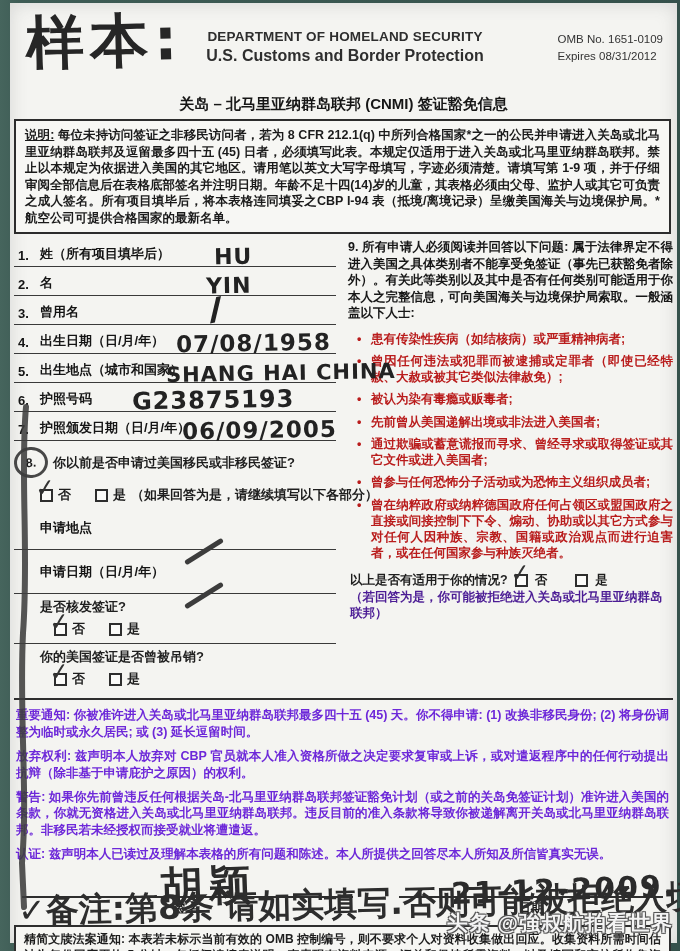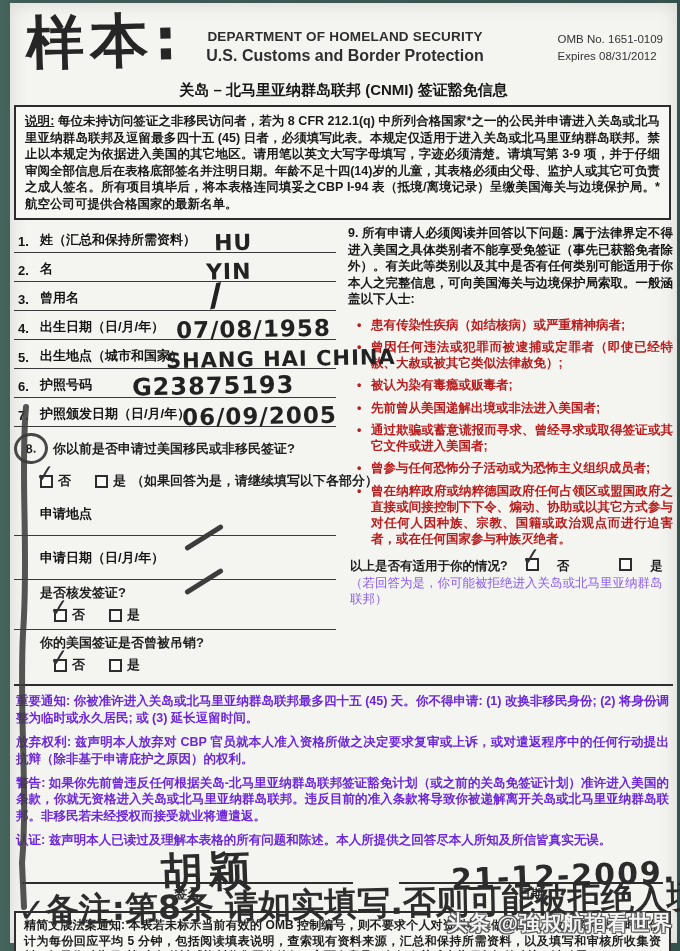--- a/index.html
+++ b/index.html
@@ -21,21 +21,21 @@
   .header{position:relative;height:76px;}
   .sample-mark{
     position:absolute;left:16px;top:0px;
     font-size:58px;font-weight:900;letter-spacing:6px;
     color:#262626;transform:rotate(-1.5deg);white-space:nowrap;
   }
   .agency{position:absolute;left:190px;top:26px;width:290px;text-align:center;color:#2e2e2e;}
   .agency-1{font-size:13.5px;font-weight:600;letter-spacing:.2px;}
   .agency-2{font-size:16px;font-weight:600;margin-top:3px;}
   .omb{position:absolute;right:14px;top:28px;font-size:11.5px;color:#333;line-height:1.5;}
-  .form-title{text-align:center;font-size:15px;font-weight:800;color:#161616;margin-top:2px;}
+  .form-title{text-align:center;font-size:15px;font-weight:800;color:#161616;margin-top:16px;}
   
   .instructions-box{
     margin:5px 6px 0 4px;border:2px solid #2c2c2c;background:#f7f7f4;
     padding:6px 9px;font-size:12.5px;font-weight:600;line-height:1.32;
     color:#1b1b1b;text-align:justify;
   }
   .u{text-decoration:underline;}
   .b{font-weight:800;}
   
   .columns{display:flex;margin:4px 4px 0 4px;border-bottom:2px solid #2e2e2e;padding-bottom:5px;}
@@ -85,22 +85,22 @@
   .subq-label{font-size:13px;font-weight:700;}
   .subq .cbrow{margin:4px 0 3px 14px;}
   
   .s9-intro{font-size:12.5px;font-weight:700;line-height:1.32;color:#161616;text-align:justify;}
   .bullets{list-style:none;margin:9px 0 0 0;padding:0 0 0 14px;}
   .bullets li{
     position:relative;padding-left:9px;margin-bottom:6px;
     font-size:12.5px;font-weight:700;line-height:1.3;text-align:justify;color:#b91c1c;
   }
   .bullets li::before{content:"•";position:absolute;left:-5px;top:0;}
-  .s9-final{display:flex;align-items:flex-start;gap:18px;margin:10px 0 0 2px;font-size:12.5px;font-weight:700;white-space:nowrap;}
-  .s9-note{font-size:12.5px;font-weight:400;line-height:1.3;margin-left:2px;color:#8b5cf6;}
+  .s9-final{display:flex;align-items:center;gap:7px;margin:10px 0 0 2px;font-size:12.5px;font-weight:700;white-space:nowrap;}
+  .s9-note{font-size:12.5px;font-weight:700;line-height:1.3;margin-left:2px;color:#4c1d95;}
   
   .notice{margin:7px 8px 0 6px;font-size:12.5px;font-weight:700;line-height:1.35;color:#6d28d9;text-align:justify;}
   
   .sig-row{display:flex;gap:46px;margin:10px 14px 0 12px;height:44px;}
   .sig-block{position:relative;display:flex;flex-direction:column;justify-content:flex-end;}
   .sig-block.name{flex:1.25;} .sig-block.date{flex:1;}
   .sig-line{border-bottom:2px solid #2e2e2e;height:0;}
   .sig-cap{text-align:center;font-size:12.5px;font-weight:700;margin-top:2px;}
   .sig-name{
     position:absolute;left:42%;bottom:10px;font-size:42px;font-weight:900;
@@ -142,29 +142,29 @@
       </div>
       <div class="omb">
         <div>OMB No. 1651-0109</div>
         <div>Expires 08/31/2012</div>
       </div>
     </div>
     <div class="form-title">关岛 – 北马里亚纳群岛联邦 (CNMI) 签证豁免信息</div>
 
     <div class="instructions-box">
       <span class="u b">说明:</span>
-      <span>每位未持访问签证之非移民访问者，若为 8 CFR 212.1(q) 中所列合格国家*之一的公民并申请进入关岛或北马里亚纳群岛联邦及逗留最多四十五 (45) 日者，必须填写此表。本规定仅适用于进入关岛或北马里亚纳群岛联邦。禁止以本规定为依据进入美国的其它地区。请用笔以英文大写字母填写，字迹必须清楚。请填写第 3-9 项，并于仔细审阅全部信息后在表格底部签名并注明日期。年龄不足十四(14)岁的儿童，其表格必须由父母、监护人或其它可负责之成人签名。所有项目填毕后，将本表格连同填妥之CBP I-94 表（抵境/离境记录）呈缴美国海关与边境保护局。* 航空公司可提供合格国家的最新名单。</span>
+      <span>每位未持访问签证之非移民访问者，若为 8 CFR 212.1(q) 中所列合格国家*之一的公民并申请进入关岛或北马里亚纳群岛联邦及逗留最多四十五 (45) 日者，必须填写此表。本规定仅适用于进入关岛或北马里亚纳群岛联邦。禁止以本规定为依据进入美国的其它地区。请用笔以英文大写字母填写，字迹必须清楚。请填写第 1-9 项，并于仔细审阅全部信息后在表格底部签名并注明日期。年龄不足十四(14)岁的儿童，其表格必须由父母、监护人或其它可负责之成人签名。所有项目填毕后，将本表格连同填妥之CBP I-94 表（抵境/离境记录）呈缴美国海关与边境保护局。* 航空公司可提供合格国家的最新名单。</span>
     </div>
 
     <div class="columns">
       <div class="col-left">
 
         <div class="frow">
           <span class="fno">1.</span>
-          <span>姓（汇总和保持所需资料）</span>
+          <span>姓（所有项目填毕后）</span>
           <span class="hw fval v-hu">HU</span>
         </div>
         <div class="frow">
           <span class="fno">2.</span>
           <span>名</span>
           <span class="hw fval v-yin">YIN</span>
         </div>
         <div class="frow">
           <span class="fno">3.</span>
           <span>曾用名</span>

